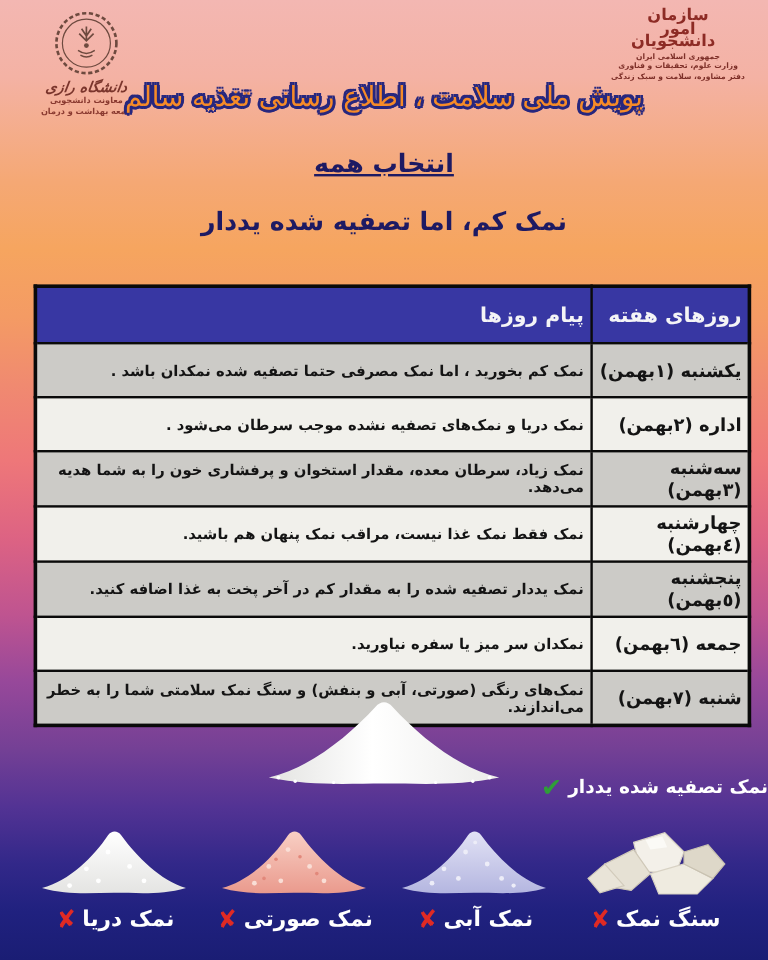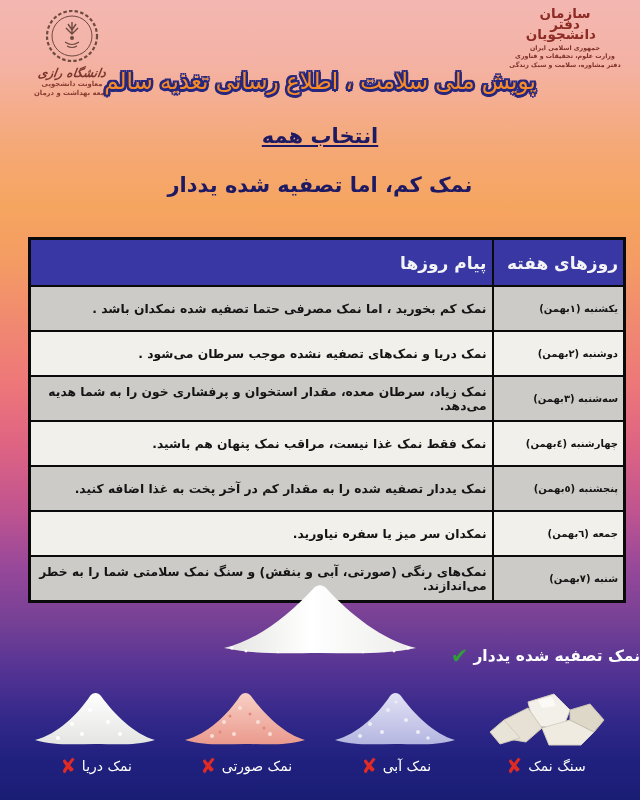--- a/index.html
+++ b/index.html
@@ -54,37 +54,37 @@
   .week-table{
     position:absolute;top:237px;left:28px;
     width:598px;border-collapse:collapse;table-layout:fixed;
     direction:rtl;border:3px solid #0a0a0a;
     font-family:"DejaVu Sans",sans-serif;
   }
   .week-table th,.week-table td{border:2px solid #0a0a0a;text-align:right;vertical-align:middle;padding:4px 5px;}
   .week-table th{background:#3837a3;color:#f4f4f6;font-size:17px;font-weight:bold;height:37px;}
   .col-day{width:132px;}
   .week-table td{height:35px;font-weight:bold;color:#141414;}
-  .week-table td.day{font-size:10px;}
+  .week-table td.day{font-size:15px;}
   .week-table td.msg{font-size:12.3px;}
   .week-table tr:nth-child(odd) td{background:#f1f0eb;}
   .week-table tr:nth-child(even) td{background:#cccbc7;}
   
   .center-pile{position:absolute;top:582px;left:50%;transform:translateX(-50%);}
   .caption{position:absolute;top:644px;left:0;right:0;direction:rtl;}
   .caption .cap-text{color:#ffffff;font-size:15.5px;font-weight:bold;vertical-align:middle;}
   .check-mark{color:#2f9e38;font-size:21px;font-weight:bold;vertical-align:middle;margin-left:2px;}
   .salt-row{
     position:absolute;top:688px;left:22px;right:22px;
     display:flex;direction:rtl;justify-content:space-between;
   }
   .salt-cell{width:146px;text-align:center;}
   .salt-cell svg{display:block;margin:0 auto;}
   .salt-label{margin-top:4px;direction:rtl;white-space:nowrap;}
-  .salt-label .lbl-text{color:#ffffff;font-size:14px;font-weight:normal;vertical-align:middle;}
+  .salt-label .lbl-text{color:#ffffff;font-size:18px;font-weight:bold;vertical-align:middle;}
   .x-mark{color:#e02a24;font-size:20px;font-weight:bold;vertical-align:middle;margin-left:2px;
     display:inline-block;transform:rotate(-6deg);}
 </style>
 </head>
 <body>
 
 <div class="poster">
 
   <div class="logo-left">
     <svg class="emblem-circle" width="56" height="56" viewBox="0 0 56 56">
@@ -93,21 +93,21 @@
       <path d="M28 14 L28 26 M22 20 L28 26 L34 20 M24 16 L28 22 L32 16" stroke="#6e4a3f" stroke-width="1.4" fill="none"></path>
       <circle cx="28" cy="30" r="2" fill="#6e4a3f"></circle>
       <path d="M21 34 q7 5 14 0 M23 38 q5 3 10 0" stroke="#6e4a3f" stroke-width="1.2" fill="none"></path>
     </svg>
     <div class="razi-name">دانشگاه رازی</div>
     <div class="logo-small">معاونت دانشجویی</div>
     <div class="logo-small">جمعه بهداشت و درمان</div>
   </div>
 
   <div class="logo-right">
-    <div class="sao-emblem">سازمان دفتر دانشجویان</div>
+    <div class="sao-emblem">سازمان امور دانشجویان</div>
     <div class="logo-small">جمهوری اسلامی ایران</div>
     <div class="logo-small">وزارت علوم، تحقیقات و فناوری</div>
     <div class="logo-small">دفتر مشاوره، سلامت و سبک زندگی</div>
   </div>
 
   <div class="main-title">پویش ملی سلامت ، اطلاع رسانی تغذیه سالم</div>
   <div class="subtitle1">انتخاب همه</div>
   <div class="subtitle2">نمک کم، اما تصفیه شده یددار</div>
 
   <table class="week-table">
@@ -118,21 +118,21 @@
     <tbody>
         <tr>
       <th>روزهای هفته</th>
       <th>پیام روزها</th>
     </tr>
     <tr>
       <td class="day">یکشنبه (١بهمن)</td>
       <td class="msg">نمک کم بخورید ، اما نمک مصرفی حتما تصفیه شده نمکدان باشد .</td>
     </tr>
     <tr>
-      <td class="day">دوشنبه (٢بهمن)</td>
+      <td class="day">اداره (٢بهمن)</td>
       <td class="msg">نمک دریا و نمک‌های تصفیه نشده موجب سرطان می‌شود .</td>
     </tr>
     <tr>
       <td class="day">سه‌شنبه (٣بهمن)</td>
       <td class="msg">نمک زیاد، سرطان معده، مقدار استخوان و پرفشاری خون را به شما هدیه می‌دهد.</td>
     </tr>
     <tr>
       <td class="day">چهارشنبه (٤بهمن)</td>
       <td class="msg">نمک فقط نمک غذا نیست، مراقب نمک پنهان هم باشید.</td>
     </tr>

